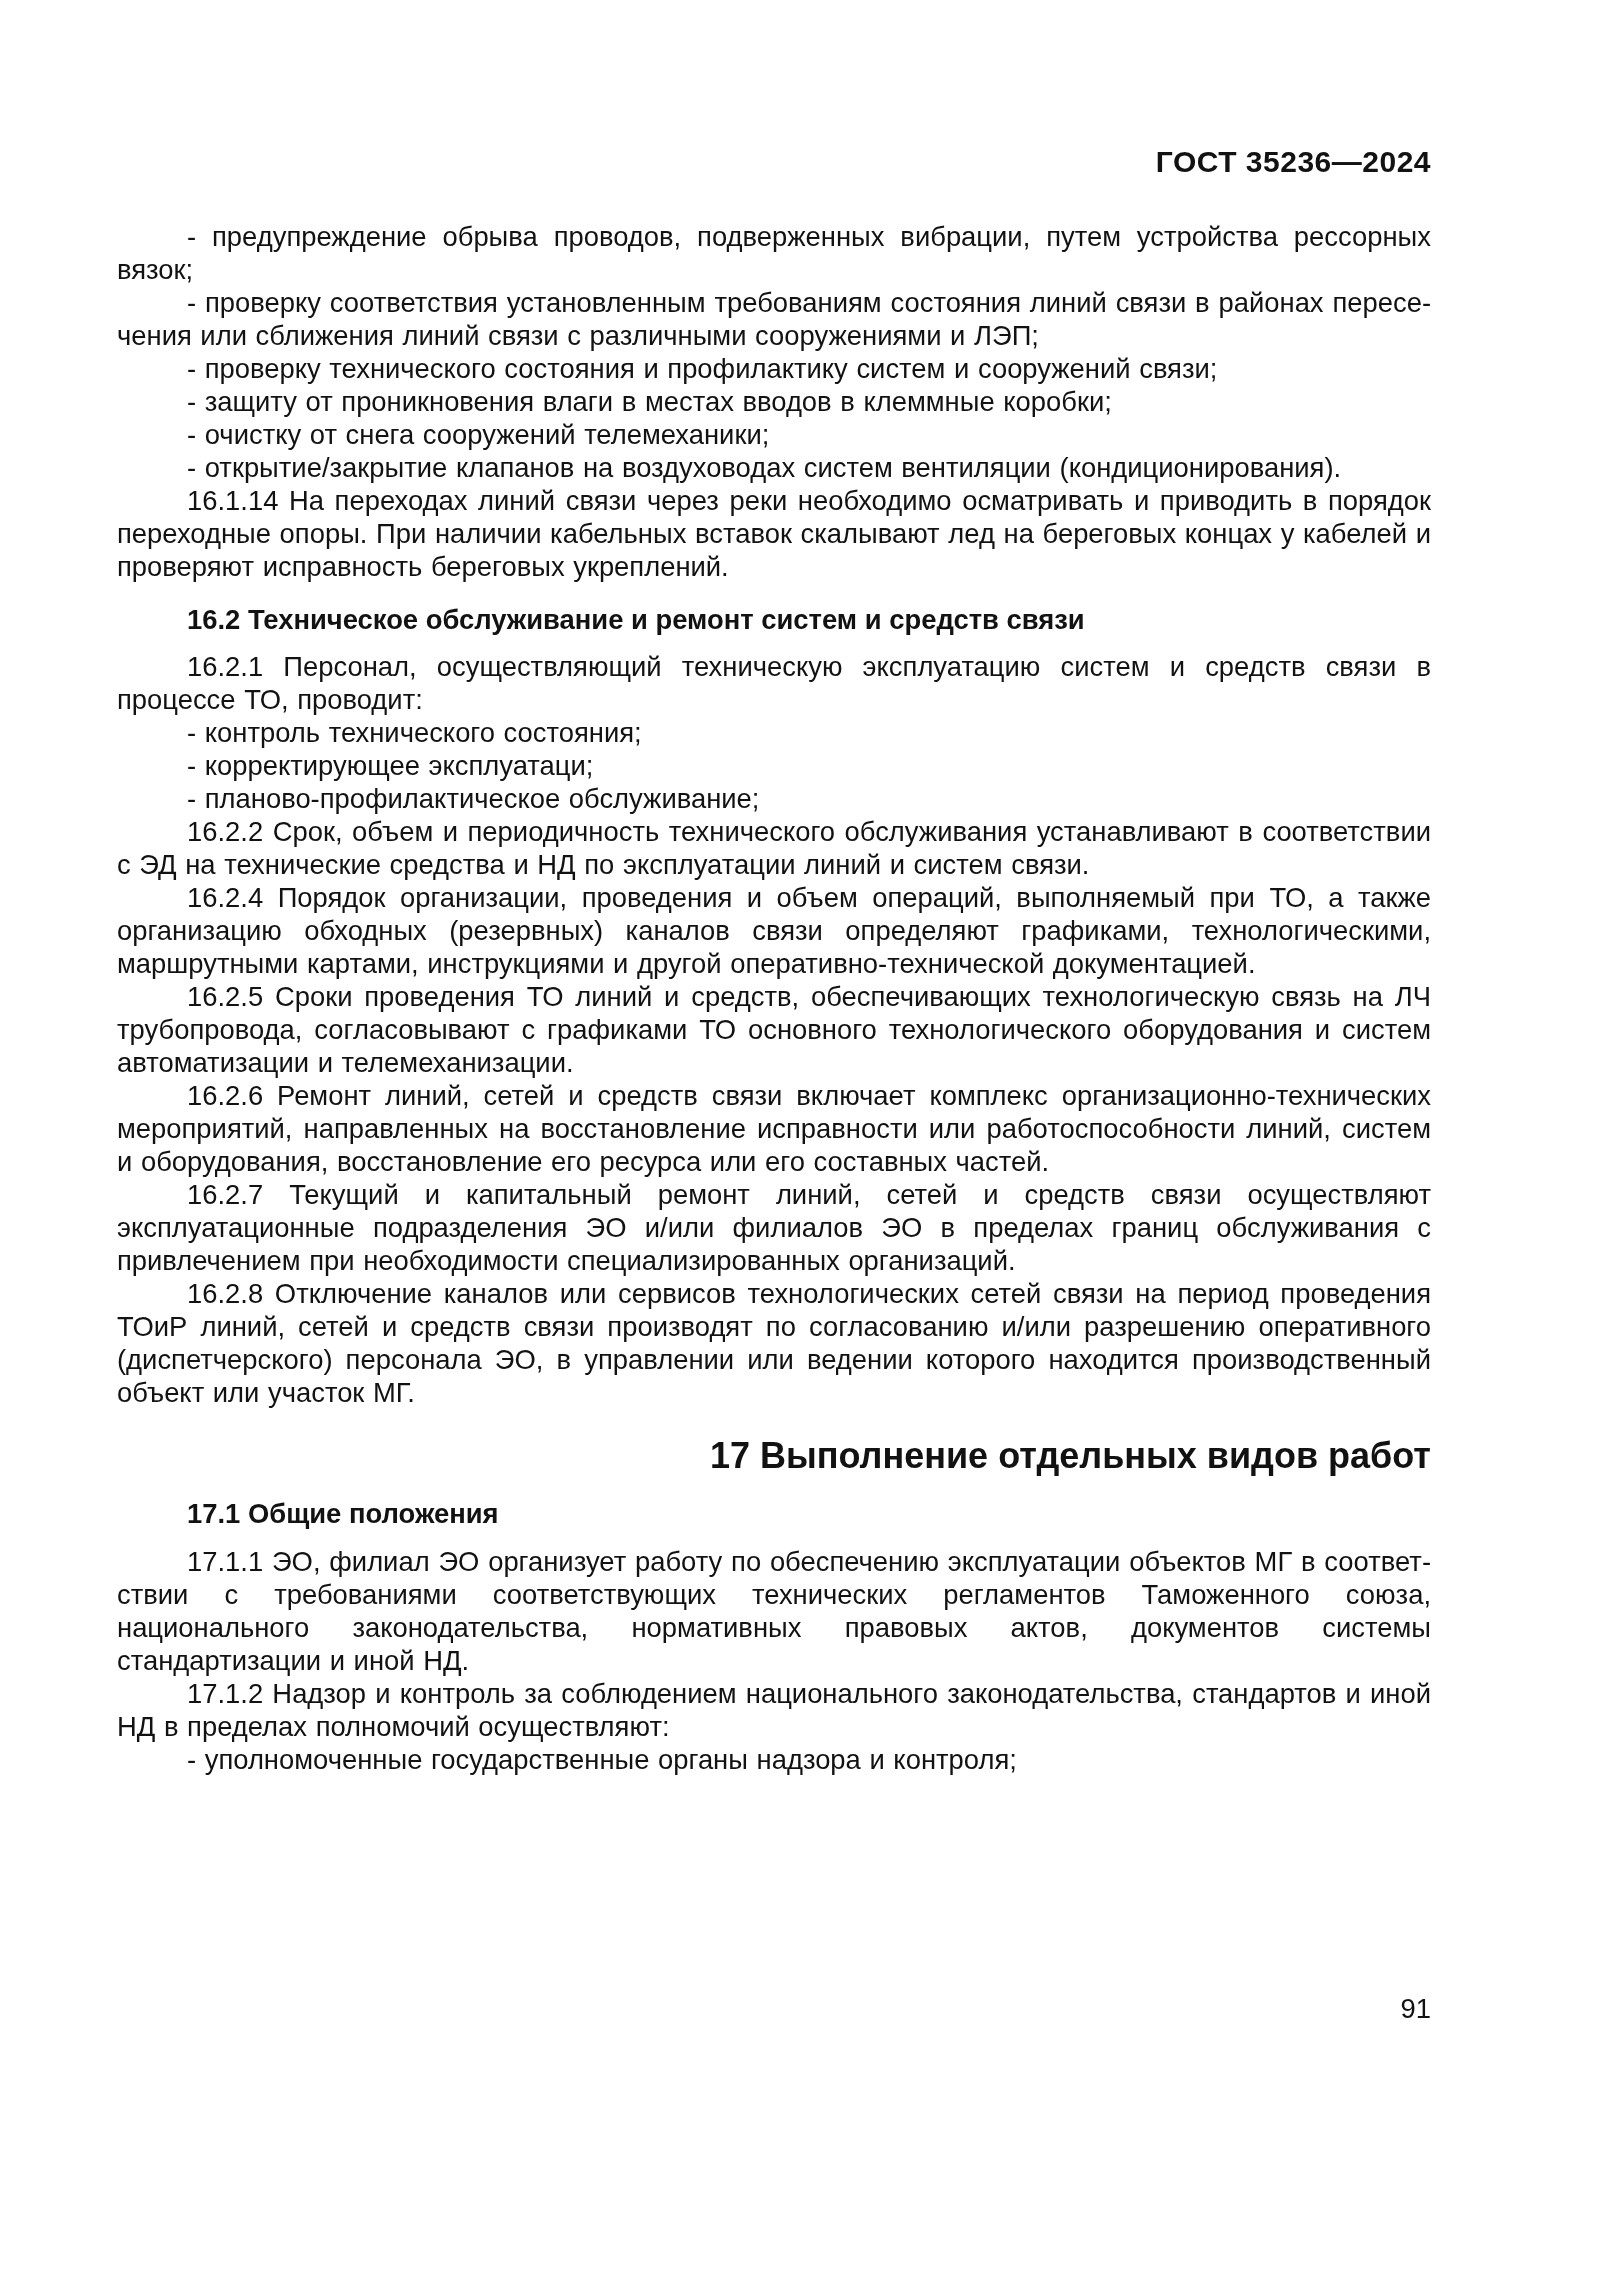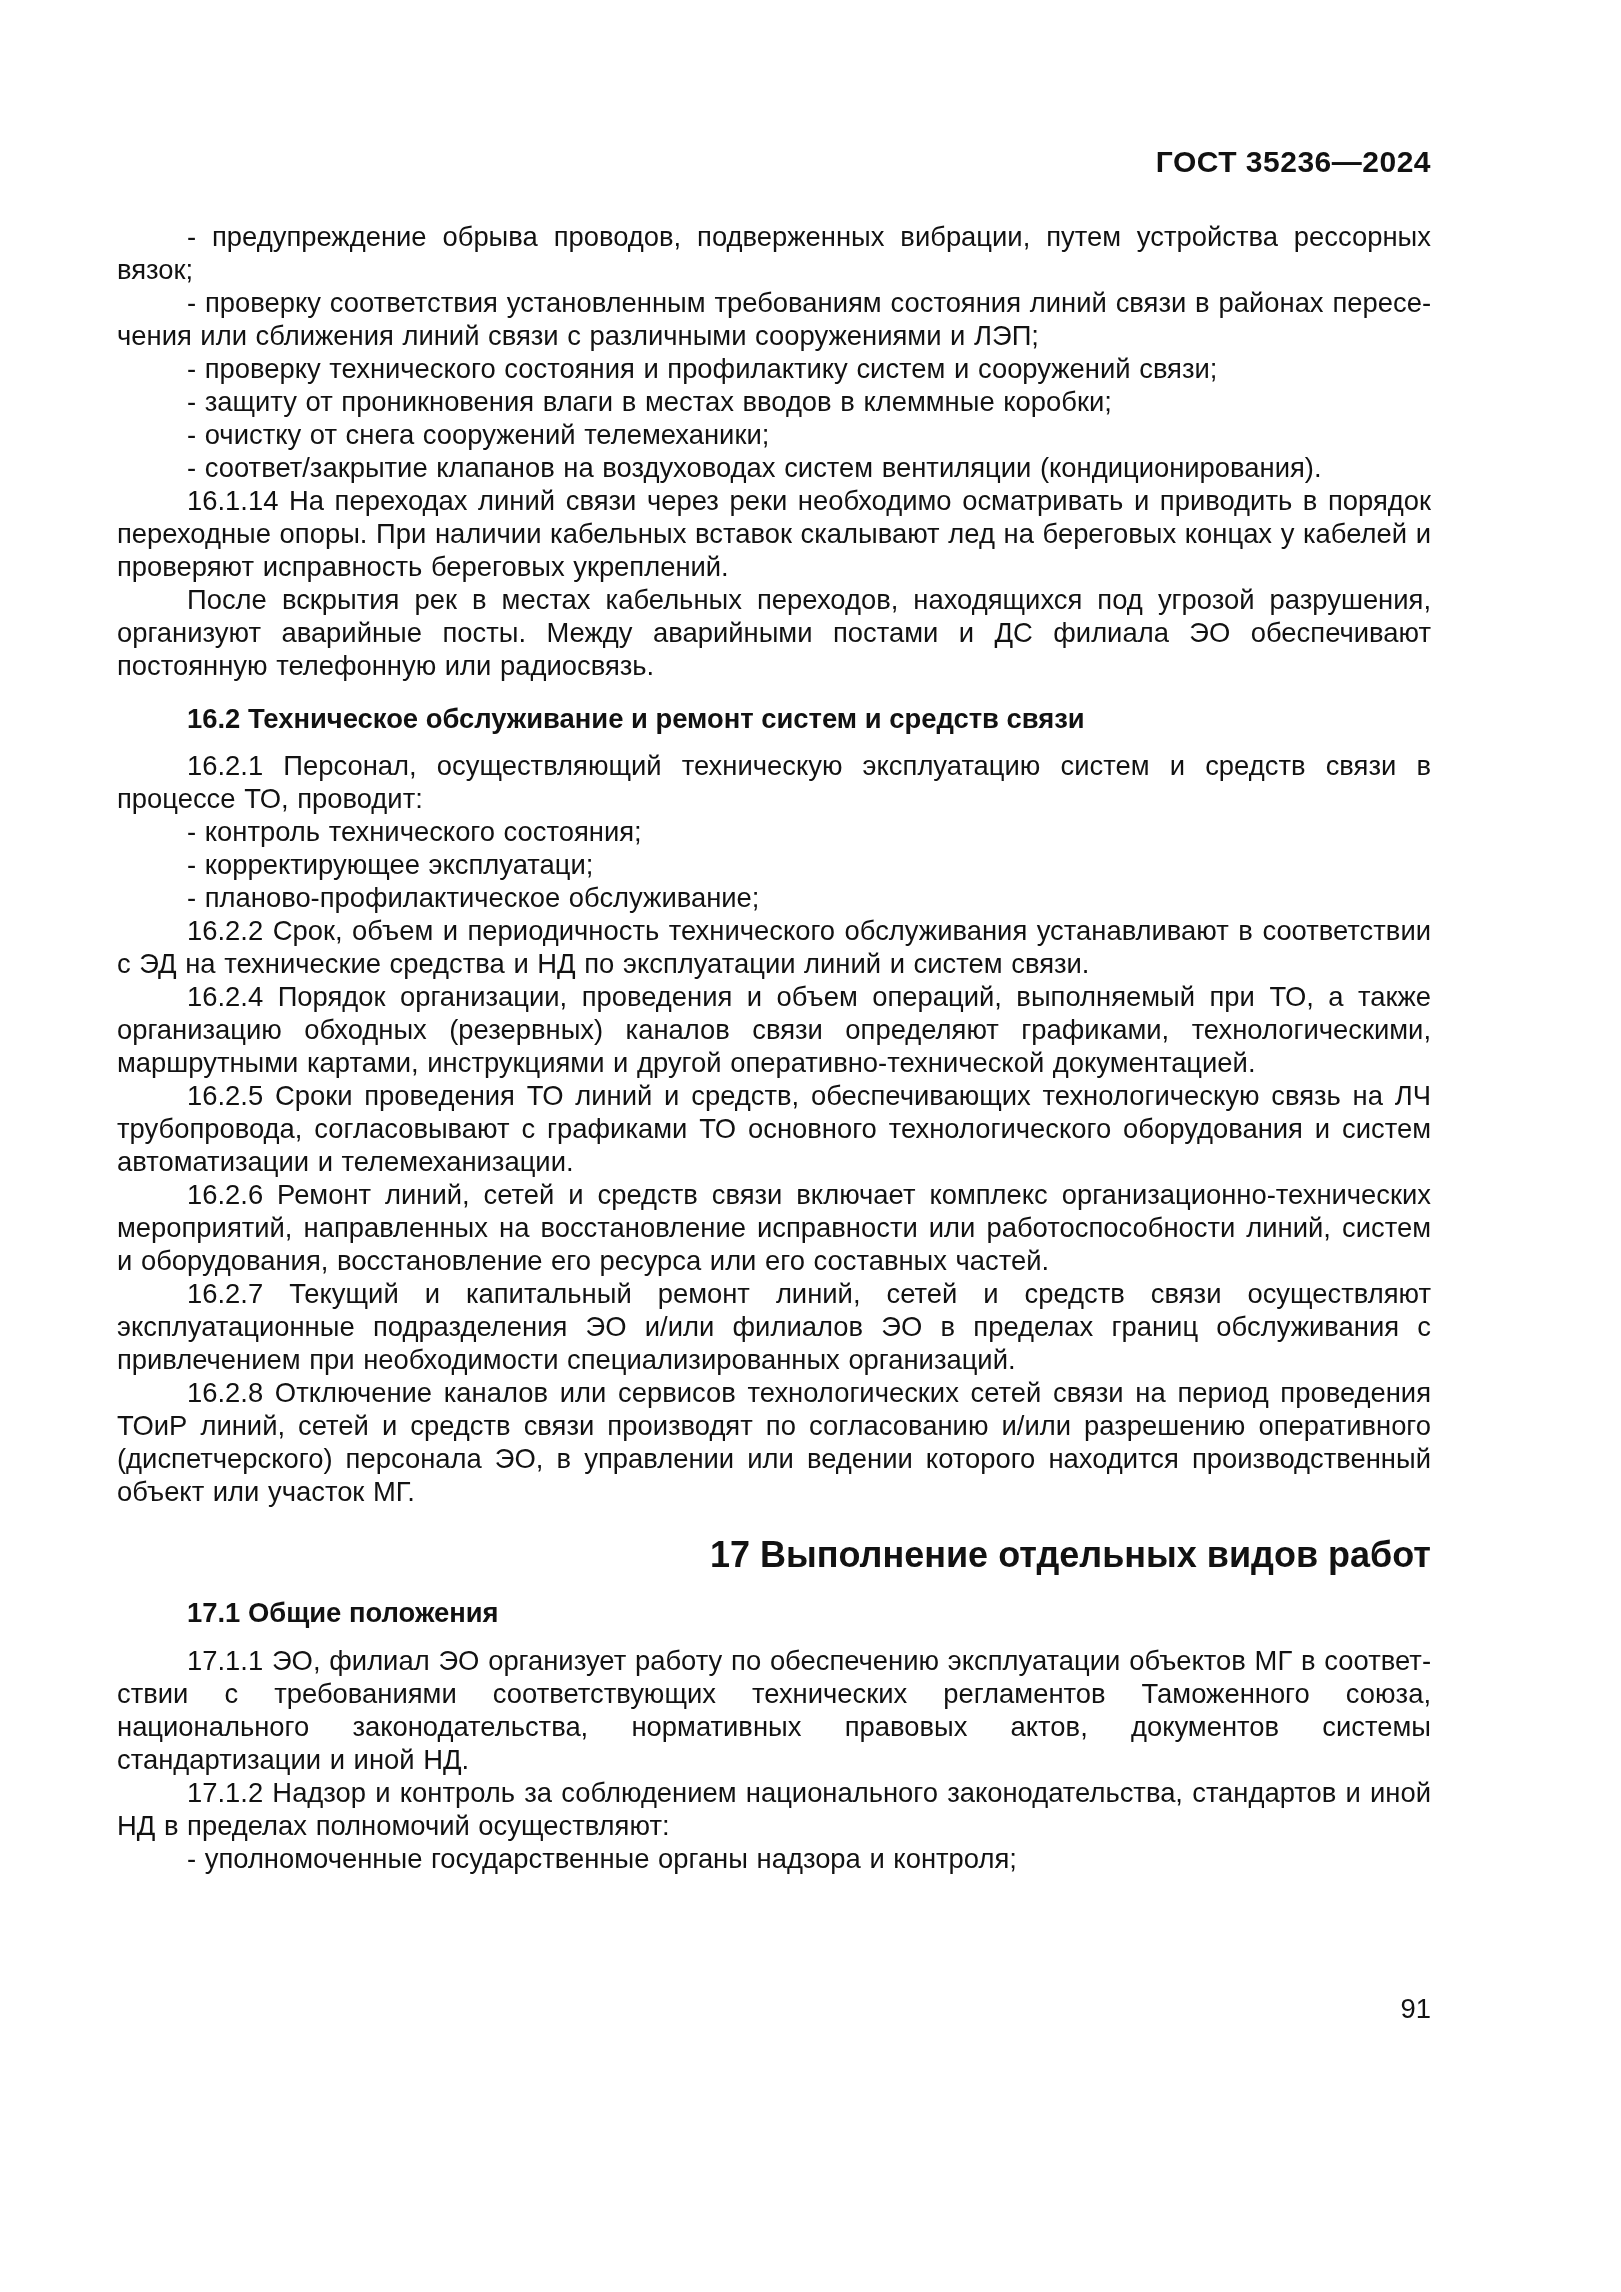--- a/index.html
+++ b/index.html
@@ -73,23 +73,22 @@
 
 <div class="page">
   <div class="running-header">ГОСТ 35236—2024</div>
 
   <div class="doc-body">
       <div class="list-item">- предупреждение обрыва проводов, подверженных вибрации, путем устройства рессорных вязок;</div>
       <div class="list-item">- проверку соответствия установленным требованиям состояния линий связи в районах пересе­чения или сближения линий связи с различными сооружениями и ЛЭП;</div>
       <div class="list-item">- проверку технического состояния и профилактику систем и сооружений связи;</div>
       <div class="list-item">- защиту от проникновения влаги в местах вводов в клеммные коробки;</div>
       <div class="list-item">- очистку от снега сооружений телемеханики;</div>
-      <div class="list-item">- соответ/закрытие клапанов на воздуховодах систем вентиляции (кондиционирования).</div>
+      <div class="list-item">- открытие/закрытие клапанов на воздуховодах систем вентиляции (кондиционирования).</div>
       <div class="paragraph">16.1.14 На переходах линий связи через реки необходимо осматривать и приводить в порядок переходные опоры. При наличии кабельных вставок скалывают лед на береговых концах у кабелей и проверяют исправность береговых укреплений.</div>
-      <div class="paragraph">После вскрытия рек в местах кабельных переходов, находящихся под угрозой разрушения, орга­низуют аварийные посты. Между аварийными постами и ДС филиала ЭО обеспечивают постоянную телефонную или радиосвязь.</div>
       <div class="h2">16.2 Техническое обслуживание и ремонт систем и средств связи</div>
       <div class="paragraph">16.2.1 Персонал, осуществляющий техническую эксплуатацию систем и средств связи в процессе ТО, проводит:</div>
       <div class="list-item">- контроль технического состояния;</div>
       <div class="list-item">- корректирующее эксплуатаци;</div>
       <div class="list-item">- планово-профилактическое обслуживание;</div>
       <div class="paragraph">16.2.2 Срок, объем и периодичность технического обслуживания устанавливают в соответствии с ЭД на технические средства и НД по эксплуатации линий и систем связи.</div>
       <div class="paragraph">16.2.4 Порядок организации, проведения и объем операций, выполняемый при ТО, а также орга­низацию обходных (резервных) каналов связи определяют графиками, технологическими, маршрутны­ми картами, инструкциями и другой оперативно-технической документацией.</div>
       <div class="paragraph">16.2.5 Сроки проведения ТО линий и средств, обеспечивающих технологическую связь на ЛЧ тру­бопровода, согласовывают с графиками ТО основного технологического оборудования и систем авто­матизации и телемеханизации.</div>
       <div class="paragraph">16.2.6 Ремонт линий, сетей и средств связи включает комплекс организационно-технических ме­роприятий, направленных на восстановление исправности или работоспособности линий, систем и оборудования, восстановление его ресурса или его составных частей.</div>
       <div class="paragraph">16.2.7 Текущий и капитальный ремонт линий, сетей и средств связи осуществляют эксплуатаци­онные подразделения ЭО и/или филиалов ЭО в пределах границ обслуживания с привлечением при необходимости специализированных организаций.</div>

